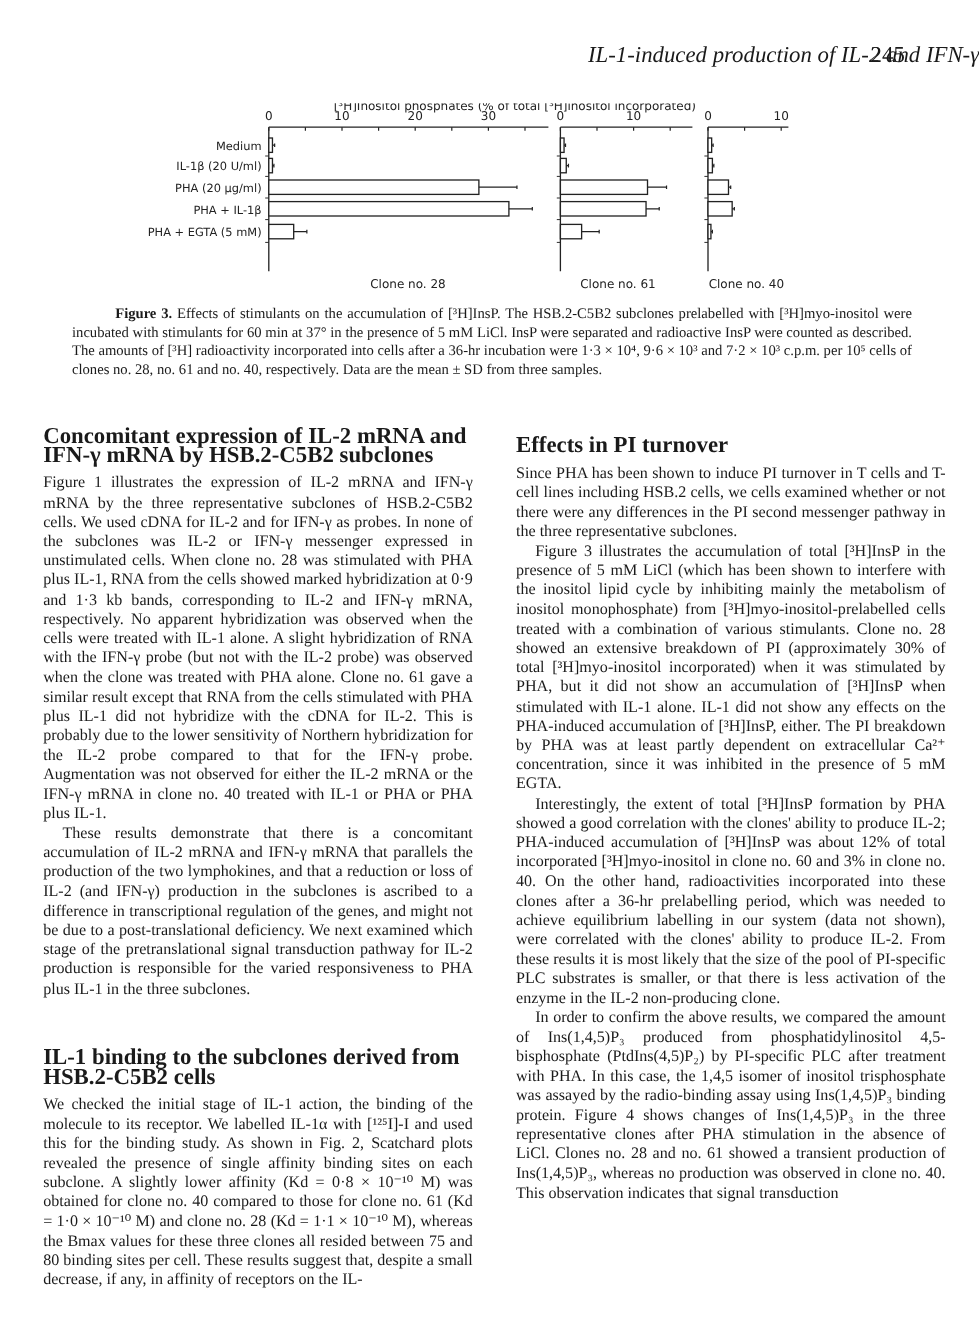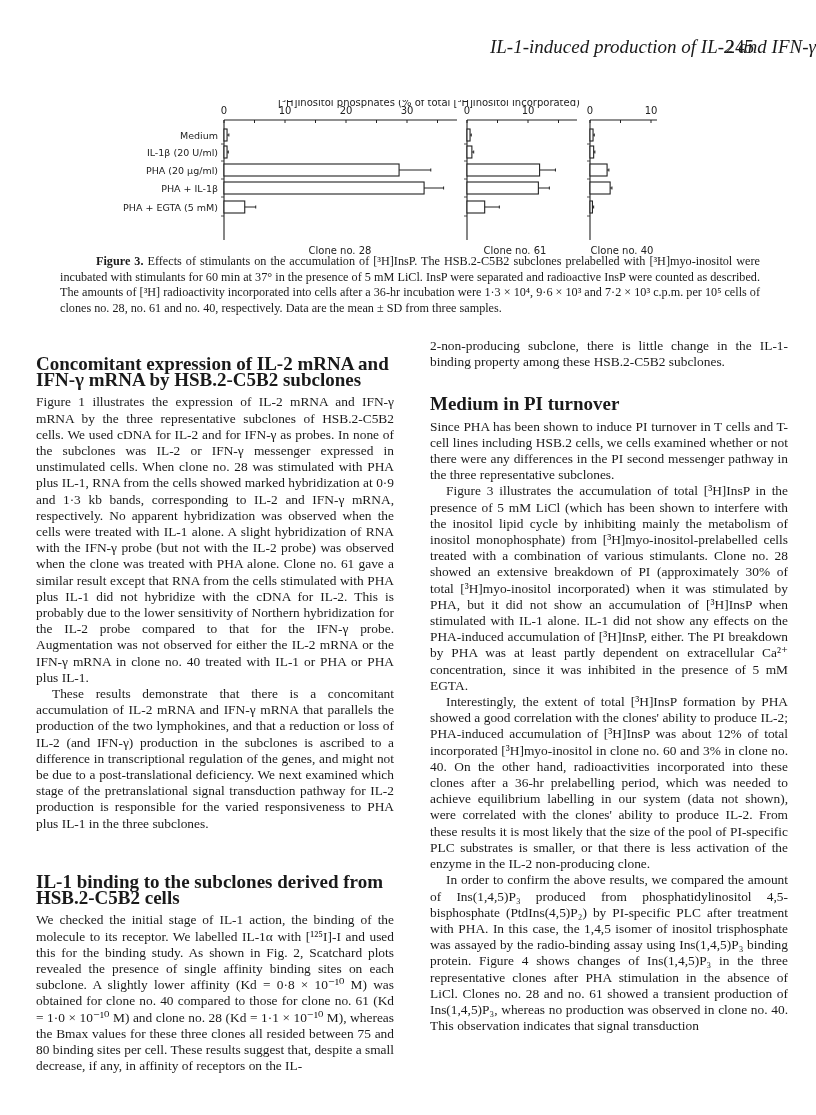--- a/index.html
+++ b/index.html
@@ -1,21 +1,21 @@
 <!DOCTYPE html>
 <html><head>
 <meta charset="utf-8">
 <style>
   html, body { margin: 0; padding: 0; background: #ffffff; }
   body { width: 816px; height: 1115px; position: relative; overflow: hidden;
          font-family: "Liberation Serif", "DejaVu Serif", serif; color: #1a1a1a; }
   .running-title { position: absolute; top: 36px; left: 0; width: 816px; text-align: right;
          font-style: italic; font-size: 19px; }
   .page-number { position: absolute; top: 36px; right: 62px; font-size: 19px; }
-  .figure { position: absolute; left: 0; top: 100px; width: 716px; height: 160px; }
+  .figure { position: absolute; left: 0; top: 86px; width: 716px; height: 160px; }
   .figure svg { position: absolute; left: 0; top: 0; }
   .caption { position: absolute; left: 60px; top: 254px; width: 700px; font-size: 12.2px;
          line-height: 15.6px; text-align: justify; }
   .caption b { font-weight: bold; margin-left: 36px; }
   .col { position: absolute; width: 358px; font-size: 13.4px; line-height: 16.2px; text-align: justify; }
   .col-left { left: 36px; top: 356px; }
   .col-right { left: 430px; top: 338px; }
   .col h3 { font-size: 19px; font-weight: bold; margin: 0 0 6px 0; line-height: 16.2px; text-align: left; }
   .col p { margin: 0; }
   .col p.indent { text-indent: 16px; }
@@ -138,20 +138,19 @@
 <div class="col col-left">
   <h3>Concomitant expression of IL-2 mRNA and IFN-γ mRNA by HSB.2-C5B2 subclones</h3>
   <p>Figure 1 illustrates the expression of IL-2 mRNA and IFN-γ mRNA by the three representative subclones of HSB.2-C5B2 cells. We used cDNA for IL-2 and for IFN-γ as probes. In none of the subclones was IL-2 or IFN-γ messenger expressed in unstimulated cells. When clone no. 28 was stimulated with PHA plus IL-1, RNA from the cells showed marked hybridization at 0·9 and 1·3 kb bands, corresponding to IL-2 and IFN-γ mRNA, respectively. No apparent hybridization was observed when the cells were treated with IL-1 alone. A slight hybridization of RNA with the IFN-γ probe (but not with the IL-2 probe) was observed when the clone was treated with PHA alone. Clone no. 61 gave a similar result except that RNA from the cells stimulated with PHA plus IL-1 did not hybridize with the cDNA for IL-2. This is probably due to the lower sensitivity of Northern hybridization for the IL-2 probe compared to that for the IFN-γ probe. Augmentation was not observed for either the IL-2 mRNA or the IFN-γ mRNA in clone no. 40 treated with IL-1 or PHA or PHA plus IL-1.</p>
   <p class="indent">These results demonstrate that there is a concomitant accumulation of IL-2 mRNA and IFN-γ mRNA that parallels the production of the two lymphokines, and that a reduction or loss of IL-2 (and IFN-γ) production in the subclones is ascribed to a difference in transcriptional regulation of the genes, and might not be due to a post-translational deficiency. We next examined which stage of the pretranslational signal transduction pathway for IL-2 production is responsible for the varied responsiveness to PHA plus IL-1 in the three subclones.</p>
   <div class="gap-l"></div>
   <h3>IL-1 binding to the subclones derived from HSB.2-C5B2 cells</h3>
   <p>We checked the initial stage of IL-1 action, the binding of the molecule to its receptor. We labelled IL-1α with [¹²⁵I]-I and used this for the binding study. As shown in Fig. 2, Scatchard plots revealed the presence of single affinity binding sites on each subclone. A slightly lower affinity (Kd = 0·8 × 10⁻¹⁰ M) was obtained for clone no. 40 compared to those for clone no. 61 (Kd = 1·0 × 10⁻¹⁰ M) and clone no. 28 (Kd = 1·1 × 10⁻¹⁰ M), whereas the Bmax values for these three clones all resided between 75 and 80 binding sites per cell. These results suggest that, despite a small decrease, if any, in affinity of receptors on the IL-</p>
 </div>
 
 <div class="col col-right">
-  <p>2-non-producing subclone, there is little change in the IL-1-binding property among these HSB.2-C5B2 subclones.</p>
   <div class="gap-m"></div>
-  <h3>Medium in PI turnover</h3>
+  <h3>Effects in PI turnover</h3>
   <p>Since PHA has been shown to induce PI turnover in T cells and T-cell lines including HSB.2 cells, we cells examined whether or not there were any differences in the PI second messenger pathway in the three representative subclones.</p>
   <p class="indent">Figure 3 illustrates the accumulation of total [³H]InsP in the presence of 5 mM LiCl (which has been shown to interfere with the inositol lipid cycle by inhibiting mainly the metabolism of inositol monophosphate) from [³H]myo-inositol-prelabelled cells treated with a combination of various stimulants. Clone no. 28 showed an extensive breakdown of PI (approximately 30% of total [³H]myo-inositol incorporated) when it was stimulated by PHA, but it did not show an accumulation of [³H]InsP when stimulated with IL-1 alone. IL-1 did not show any effects on the PHA-induced accumulation of [³H]InsP, either. The PI breakdown by PHA was at least partly dependent on extracellular Ca²⁺ concentration, since it was inhibited in the presence of 5 mM EGTA.</p>
   <p class="indent">Interestingly, the extent of total [³H]InsP formation by PHA showed a good correlation with the clones' ability to produce IL-2; PHA-induced accumulation of [³H]InsP was about 12% of total incorporated [³H]myo-inositol in clone no. 60 and 3% in clone no. 40. On the other hand, radioactivities incorporated into these clones after a 36-hr prelabelling period, which was needed to achieve equilibrium labelling in our system (data not shown), were correlated with the clones' ability to produce IL-2. From these results it is most likely that the size of the pool of PI-specific PLC substrates is smaller, or that there is less activation of the enzyme in the IL-2 non-producing clone.</p>
   <p class="indent">In order to confirm the above results, we compared the amount of Ins(1,4,5)P₃ produced from phosphatidylinositol 4,5-bisphosphate (PtdIns(4,5)P₂) by PI-specific PLC after treatment with PHA. In this case, the 1,4,5 isomer of inositol trisphosphate was assayed by the radio-binding assay using Ins(1,4,5)P₃ binding protein. Figure 4 shows changes of Ins(1,4,5)P₃ in the three representative clones after PHA stimulation in the absence of LiCl. Clones no. 28 and no. 61 showed a transient production of Ins(1,4,5)P₃, whereas no production was observed in clone no. 40. This observation indicates that signal transduction</p>
 </div>
 
 </body></html>

